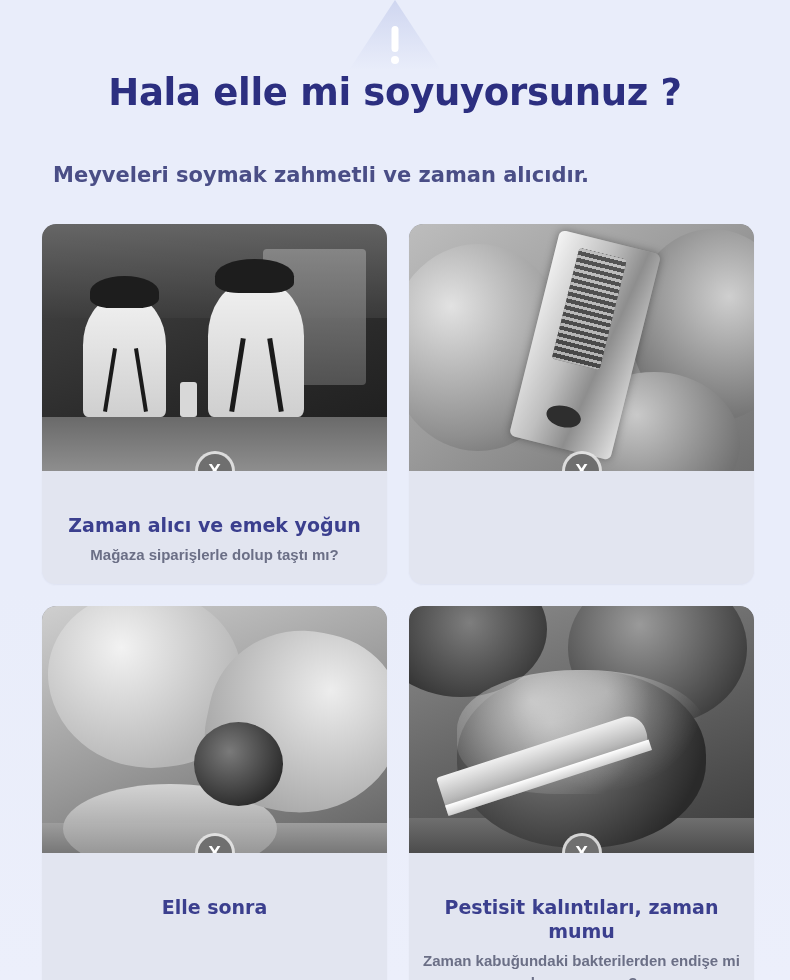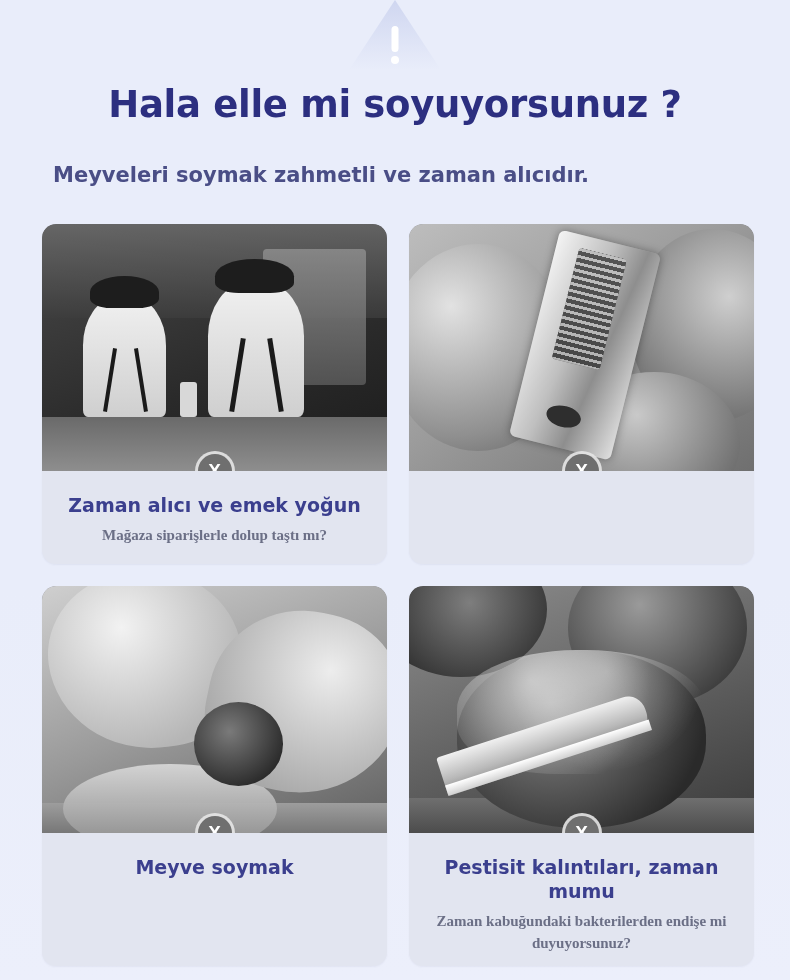--- a/index.html
+++ b/index.html
@@ -28,21 +28,21 @@
     left: 50%;
     transform: translateX(-50%);
     width: 92px;
     height: 70px;
   }
   .top-badge svg { display: block; }
 
   
   .headline {
     position: absolute;
-    top: 82px;
+    top: 70px;
     left: 0;
     width: 790px;
     text-align: center;
     font-size: 37px;
     font-weight: bold;
     color: #2c2f80;
     letter-spacing: -0.3px;
     line-height: 46px;
     font-family: "DejaVu Sans", sans-serif;
   }
@@ -99,37 +99,37 @@
     background: #6c6f7d;
     color: #ffffff;
     font-size: 19px;
     line-height: 34px;
     text-align: center;
     font-weight: bold;
     z-index: 4;
     box-shadow: 0 0 0 3px rgba(226,229,240,0.9);
   }
   .card-body {
-    padding: 22px 12px 18px 12px;
+    padding: 42px 12px 18px 12px;
     text-align: center;
   }
   .card-title {
     font-size: 19px;
     font-weight: bold;
     color: #3b3f8e;
     line-height: 24px;
     font-family: "DejaVu Sans", sans-serif;
     margin-bottom: 7px;
   }
   .card-desc {
     font-size: 15px;
     font-weight: bold;
     color: #6b6f86;
     line-height: 22px;
-    font-family: Liberation Serif, serif;
+    font-family: Liberation Sans, sans-serif;
   }
   .card.tall .card-body { padding-bottom: 12px; }
 
   
   .p1 { background: linear-gradient(160deg,#4a4a4a 0%, #2a2a2a 60%, #1b1b1b 100%); }
   .p1 .bgbar { position:absolute; left:0; top:0; width:100%; height:38%; background:linear-gradient(180deg,#6d6d6d,#3d3d3d); opacity:.8;}
   .p1 .machine { position:absolute; right:6%; top:10%; width:30%; height:55%; background:linear-gradient(180deg,#8d8d8d,#5a5a5a); border-radius:4px; opacity:.85;}
   .p1 .counter { position:absolute; left:0; bottom:0; width:100%; height:22%; background:linear-gradient(180deg,#6a6a6a,#8e8e8e); }
   .p1 .person { position:absolute; bottom:22%; border-radius:40% 40% 6% 6%; background:linear-gradient(180deg,#f0f0f0,#cfcfcf); }
   .p1 .pA { left:12%; width:24%; height:48%; }
@@ -245,21 +245,21 @@
         <div class="scene p3">
           <div class="table"></div>
           <div class="bowl"></div>
           <div class="handA"></div>
           <div class="handB"></div>
           <div class="fruit"></div>
         </div>
         <div class="x-mark">X</div>
       </div>
       <div class="card-body">
-        <div class="card-title">Meyve soymak</div>
+        <div class="card-title">Elle sonra</div>
       </div>
     </div>
 
     <div class="card tall">
       <div class="card-photo">
         <div class="scene p4">
           <div class="bgfruit1"></div>
           <div class="bgfruit2"></div>
           <div class="tablecloth"></div>
           <div class="mainfruit"></div>

